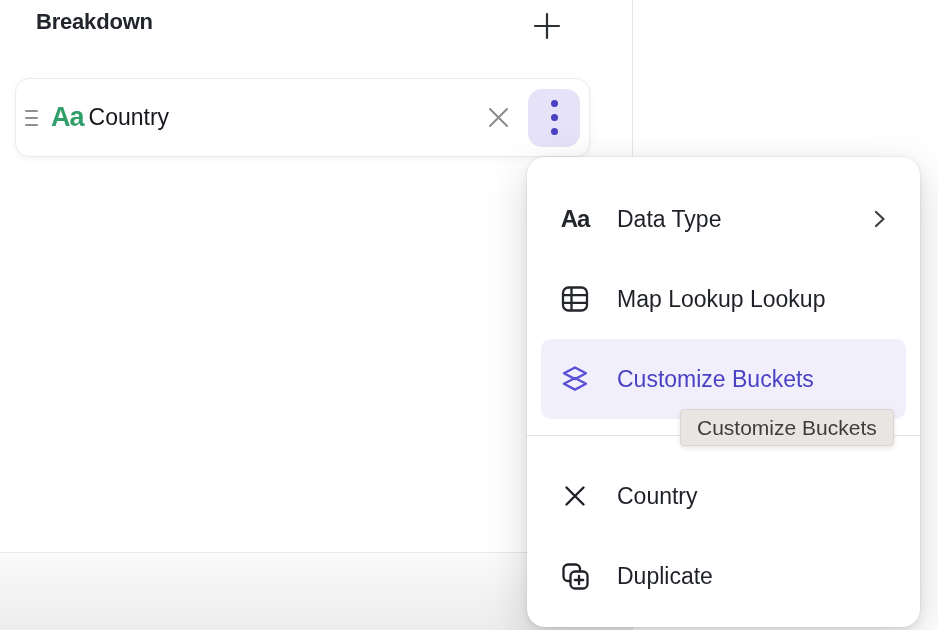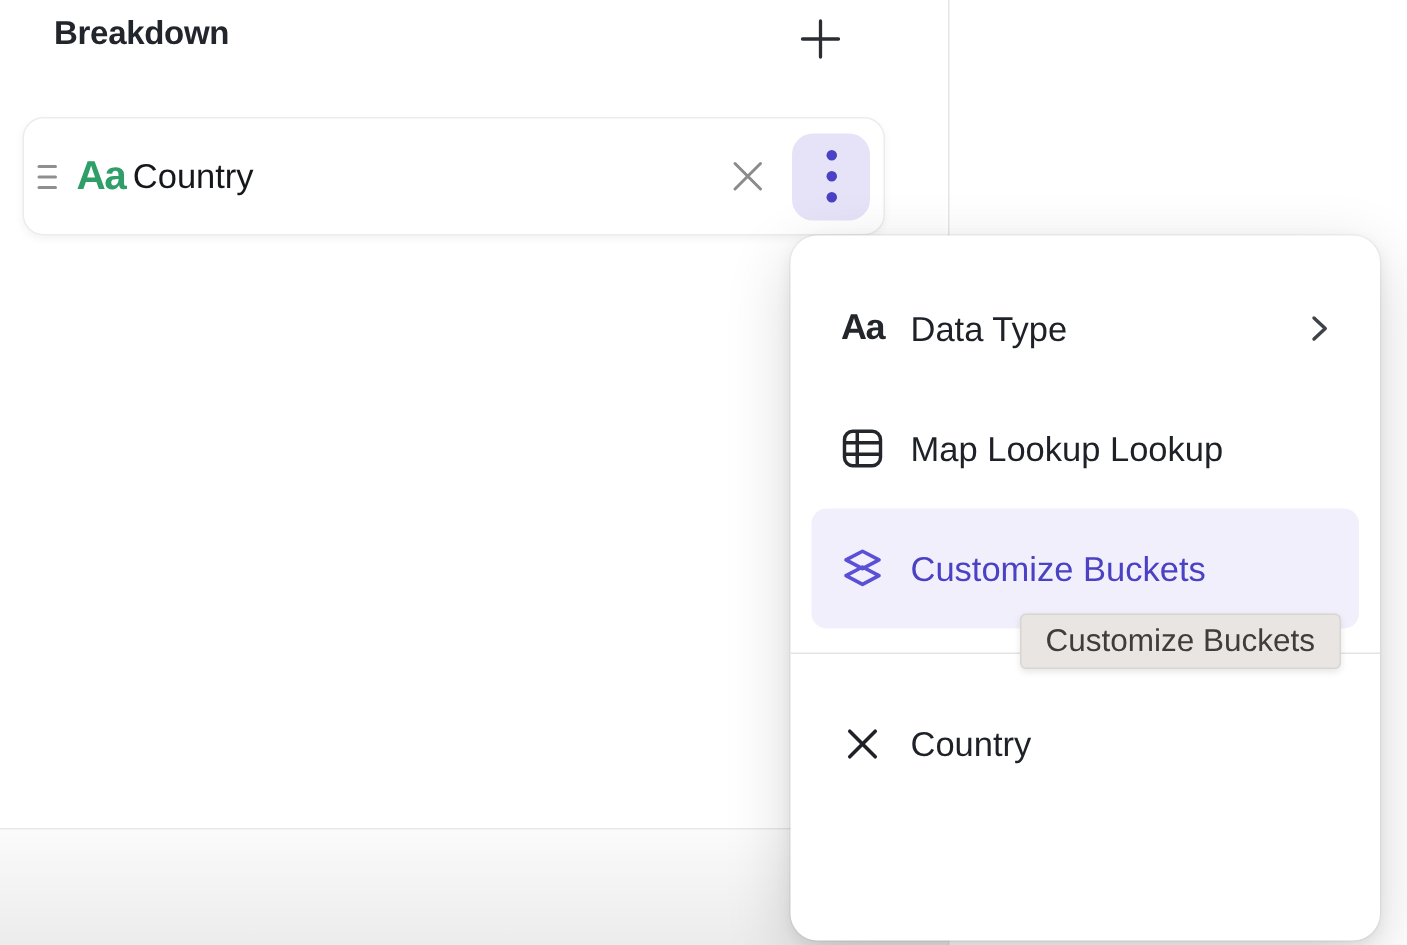--- a/index.html
+++ b/index.html
@@ -63,21 +63,21 @@
     background:#fff; border-radius:18px; padding-top:22px;
     box-shadow:0 0 0 1px rgba(0,0,0,0.035), 0 14px 44px rgba(0,0,0,0.16), 0 3px 10px rgba(0,0,0,0.07);
   }
   .menu-item {
     height:80px; display:flex; align-items:center;
     padding:0 30px 0 33px; font-size:23px; font-weight:500; color:#1e2127;
     cursor:pointer;
   }
   .mi-icon { width:30px; display:flex; align-items:center; justify-content:center; flex:none; }
   .mi-abbr { font-size:24px; font-weight:600; color:#23262b; letter-spacing:-1px; }
-  .mi-label { margin-left:17px; white-space:nowrap; }
+  .mi-label { margin-left:27px; white-space:nowrap; }
   .mi-chevron { margin-left:auto; display:flex; align-items:center; }
   .menu-item.active {
     margin:0 14px; padding:0 16px 0 19px; border-radius:10px;
     background:var(--active-bg,#f1effb); color:var(--accent,#4a41c4);
   }
   .menu-divider { height:1px; background:#e3e3e3; margin:16px 0 20px 0; }
 
   
   .tooltip {
     position:absolute; left:680px; top:409px; height:37px; padding:0 16px;
@@ -163,18 +163,28 @@
 
     <div class="menu-item">
       <div class="mi-icon">
         <svg width="26" height="26" viewBox="0 0 26 26">
           <path d="M4.5 4.5 L21.5 21.5 M21.5 4.5 L4.5 21.5" stroke="#1f2127" stroke-width="2.4" stroke-linecap="round" fill="none"></path>
         </svg>
       </div>
       <span class="mi-label">Country</span>
     </div>
 
+    <div class="menu-item">
+      <div class="mi-icon">
+        <svg width="29" height="29" viewBox="0 0 29 29">
+          <rect x="2.5" y="2.5" width="16.5" height="16.5" rx="4.5" stroke="#1f2127" stroke-width="2.3" fill="none"></rect>
+          <rect x="9.5" y="9.5" width="17" height="17" rx="4.5" stroke="#1f2127" stroke-width="2.3" fill="#ffffff"></rect>
+          <path d="M18 13.8 V22.2 M13.8 18 H22.2" stroke="#1f2127" stroke-width="2.3" stroke-linecap="round" fill="none"></path>
+        </svg>
+      </div>
+      <span class="mi-label">Duplicate</span>
+    </div>
 
   </div>
 
   <div class="tooltip">Customize Buckets</div>
 
 </div>
 
 </body></html>

